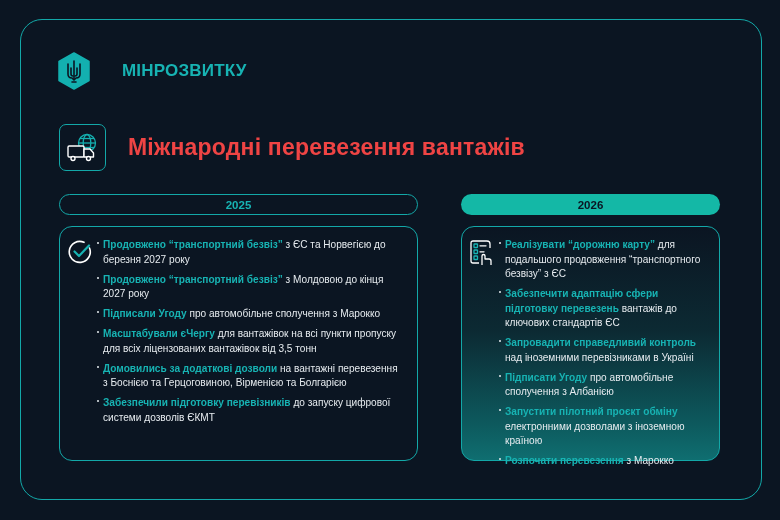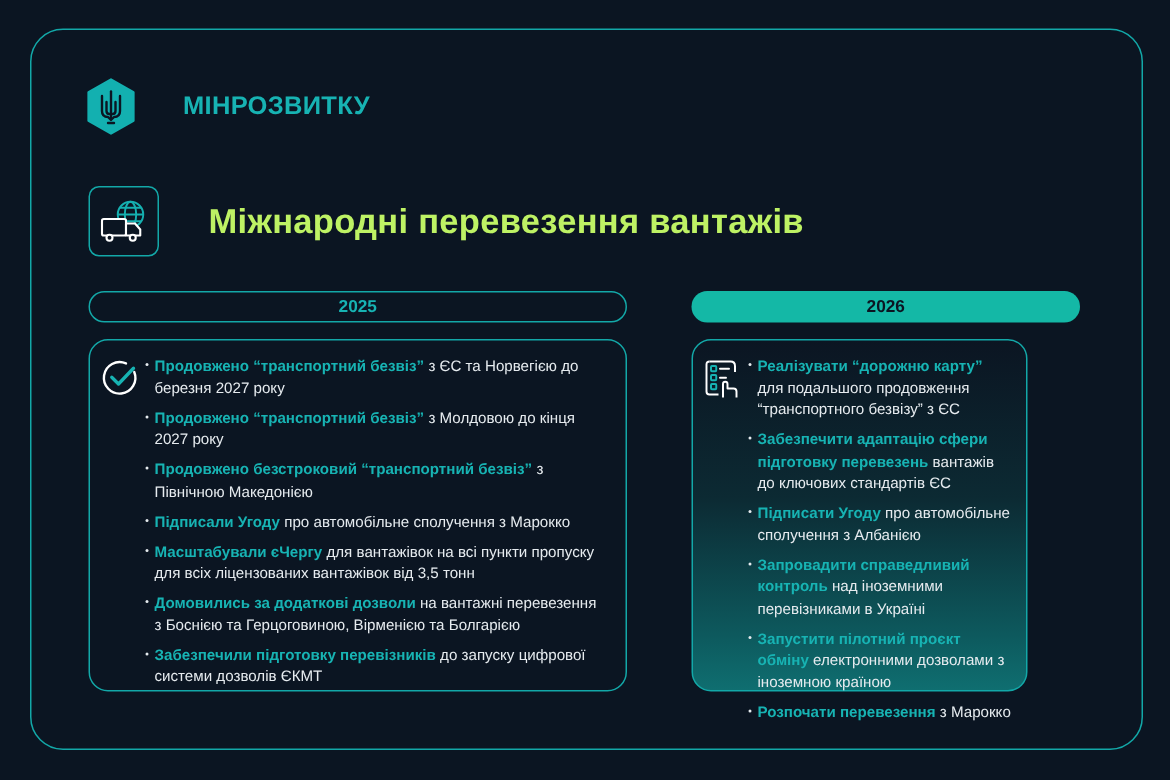--- a/index.html
+++ b/index.html
@@ -35,24 +35,24 @@
       left: 59px; top: 124px;
       display: flex; align-items: center;
     }
     .title-icon-box {
       width: 47px; height: 47px;
       border: 1.5px solid #13a8a8;
       border-radius: 7px;
       display: flex; align-items: center; justify-content: center;
     }
     .page-title {
-      margin-left: 33px;
+      margin-left: 22px;
       font-size: 23px;
       font-weight: 700;
-      color: #bef264;
+      color: #ef4444;
       letter-spacing: 0.2px;
     }
     .year-pill {
       position: absolute;
       top: 194px;
       height: 21px;
       border-radius: 11px;
       display: flex; align-items: center; justify-content: center;
       font-size: 11.5px;
       font-weight: 700;
@@ -68,21 +68,21 @@
       color: #0b1522;
     }
     .card {
       position: absolute;
       top: 226px; height: 235px;
       border: 1.5px solid #13a8a8;
       border-radius: 13px;
     }
     .card-2025 { left: 59px; width: 359px; }
     .card-2026 {
-      left: 461px; width: 224px;
+      left: 461px; width: 259px;
       background: linear-gradient(180deg, #0b1522 0%, #0c2a33 45%, #0d5a5e 85%, #0f6e70 100%);
     }
     .card-icon { position: absolute; }
     .card-2025 .card-icon { left: 7px; top: 12px; }
     .card-2026 .card-icon { left: 8px; top: 12px; }
     .items {
       position: absolute;
       list-style: none;
     }
     .card-2025 .items { left: 37px; top: 11px; right: 12px; }
@@ -151,21 +151,20 @@
 <div class="year-pill year-2026">2026</div>
 
 <div class="card card-2025">
   <svg class="card-icon" width="26" height="26" viewBox="0 0 26 26">
     <path d="M22.5 9 A10.5 10.5 0 1 1 17 3.3" fill="none" stroke="#ffffff" stroke-width="1.6" stroke-linecap="round"></path>
     <path d="M7.5 12.5 L12 17 L22 6.5" fill="none" stroke="#17b3b3" stroke-width="2.2" stroke-linecap="round" stroke-linejoin="round"></path>
   </svg>
   <ul class="items">
     <li class="item"><span class="hl">Продовжено “транспортний безвіз”</span><span> з ЄС та Норвегією до березня 2027 року</span></li>
     <li class="item"><span class="hl">Продовжено “транспортний безвіз”</span><span> з Молдовою до кінця 2027 року</span></li>
-    <li class="item"><span class="hl">Продовжено безстроковий “транспортний безвіз”</span><span> з Північною Македонією</span></li>
     <li class="item"><span class="hl">Підписали Угоду</span><span> про автомобільне сполучення з Марокко</span></li>
     <li class="item"><span class="hl">Масштабували єЧергу</span><span> для вантажівок на всі пункти пропуску для всіх ліцензованих вантажівок від 3,5 тонн</span></li>
     <li class="item"><span class="hl">Домовились за додаткові дозволи</span><span> на вантажні перевезення з Боснією та Герцоговиною, Вірменією та Болгарією</span></li>
     <li class="item"><span class="hl">Забезпечили підготовку перевізників</span><span> до запуску цифрової системи дозволів ЄКМТ</span></li>
   </ul>
 </div>
 
 <div class="card card-2026">
   <svg class="card-icon" width="24" height="28" viewBox="0 0 24 28">
     <path d="M3 2 L17 2 Q20 2 20 5 L20 9" fill="none" stroke="#ffffff" stroke-width="1.3"></path>
@@ -177,18 +176,18 @@
     </g>
     <g stroke="#ffffff" stroke-width="1.3" stroke-linecap="round">
       <path d="M10 6.8 L16 6.8"></path>
       <path d="M10 12.8 L14 12.8"></path>
     </g>
     <path d="M12 26 L12 17 Q12 15.5 13.5 15.5 Q15 15.5 15 17 L15 20 L19 20 Q21 20 21 22 L21 26" fill="none" stroke="#ffffff" stroke-width="1.3" stroke-linejoin="round"></path>
   </svg>
   <ul class="items">
     <li class="item"><span class="hl">Реалізувати “дорожню карту”</span><span> для подальшого продовження “транспортного безвізу” з ЄС</span></li>
     <li class="item"><span class="hl">Забезпечити адаптацію сфери підготовку перевезень</span><span> вантажів до ключових стандартів ЄС</span></li>
+    <li class="item"><span class="hl">Запровадити справедливий контроль</span><span> над іноземними перевізниками в Україні</span></li>
     <li class="item"><span class="hl">Підписати Угоду</span><span> про автомобільне сполучення з Албанією</span></li>
-    <li class="item"><span class="hl">Запровадити справедливий контроль</span><span> над іноземними перевізниками в Україні</span></li>
     <li class="item"><span class="hl">Запустити пілотний проєкт обміну</span><span> електронними дозволами з іноземною країною</span></li>
     <li class="item"><span class="hl">Розпочати перевезення</span><span> з Марокко</span></li>
   </ul>
 </div>
 
 </body></html>

